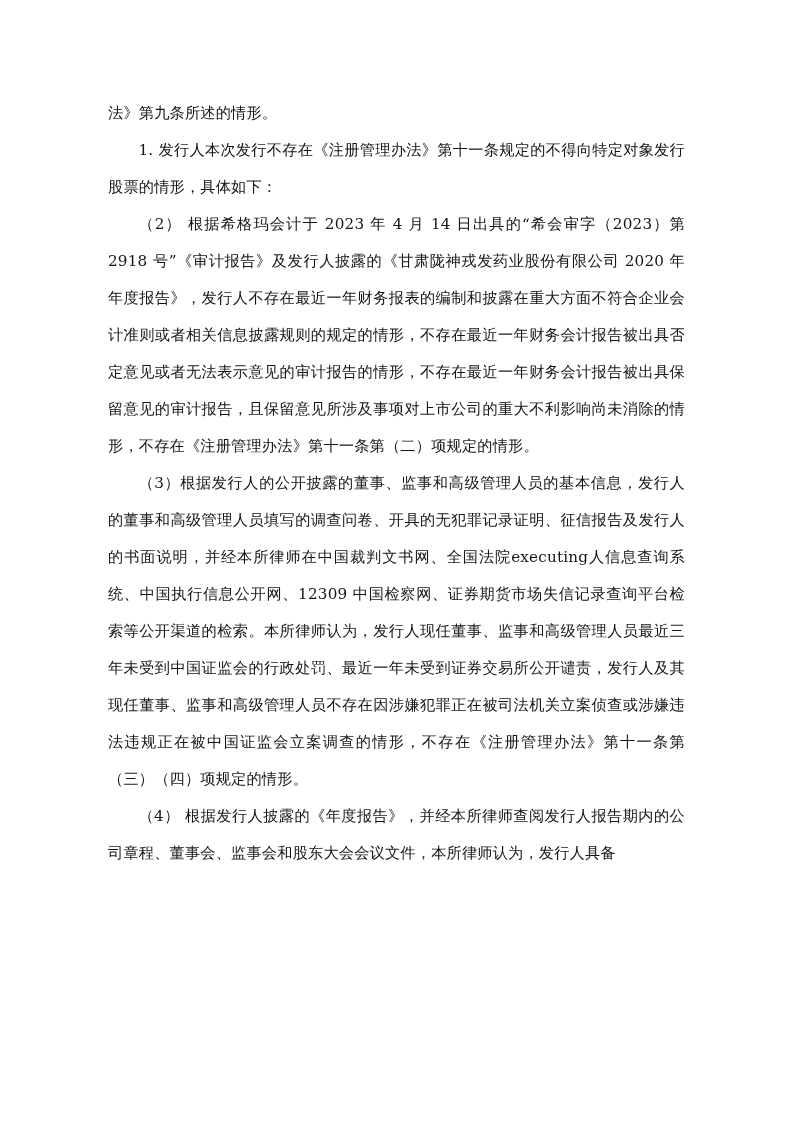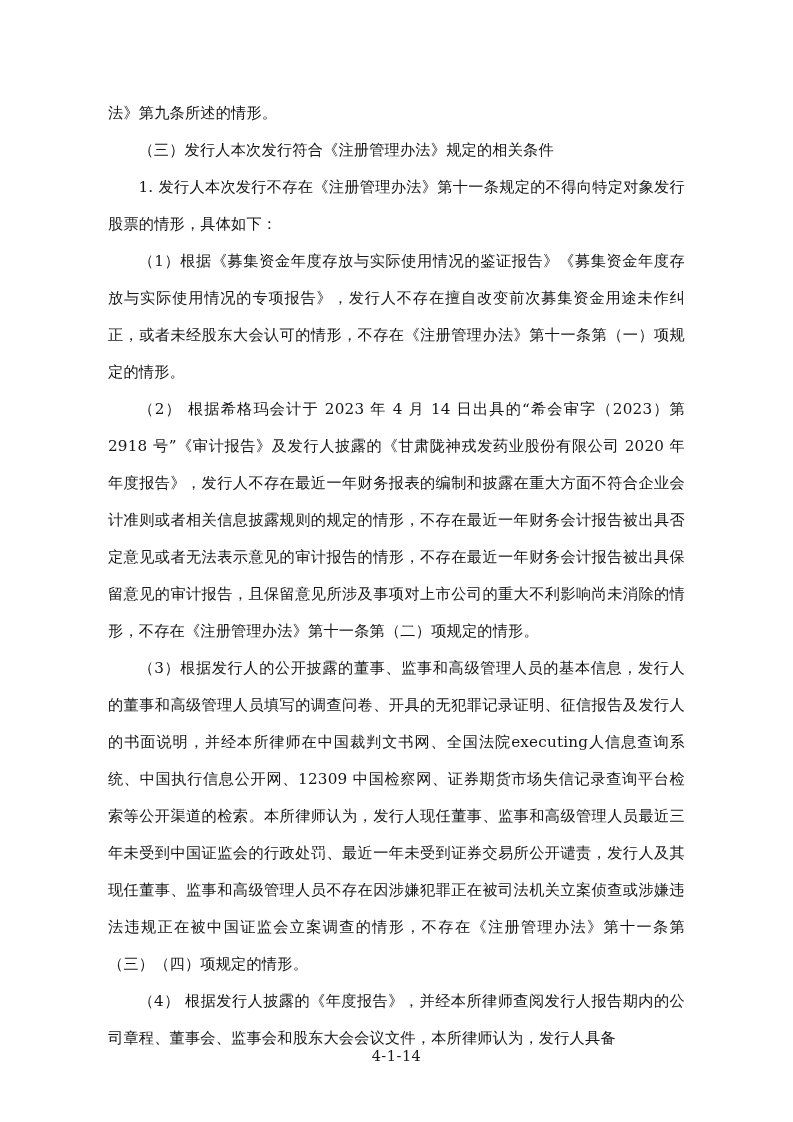--- a/index.html
+++ b/index.html
@@ -52,21 +52,18 @@
     color: #1a1a1a;
     letter-spacing: 0.5px;
   }
 </style>
 </head>
 <body>
 
 <div class="page">
   <div class="doc-body">
     <p class="para cont">法》第九条所述的情形。</p>
-    <p class="para indent">（三）发行人本次发行符合《注册管理办法》规定的相关条件</p>
     <p class="para indent">1. 发行人本次发行不存在《注册管理办法》第十一条规定的不得向特定对象发行股票的情形，具体如下：</p>
-    <p class="para indent">（1）根据《募集资金年度存放与实际使用情况的鉴证报告》《募集资金年度存放与实际使用情况的专项报告》，发行人不存在擅自改变前次募集资金用途未作纠正，或者未经股东大会认可的情形，不存在《注册管理办法》第十一条第（一）项规定的情形。</p>
     <p class="para indent">（2） 根据希格玛会计于 2023 年 4 月 14 日出具的“希会审字（2023）第 2918 号”《审计报告》及发行人披露的《甘肃陇神戎发药业股份有限公司 2020 年年度报告》，发行人不存在最近一年财务报表的编制和披露在重大方面不符合企业会计准则或者相关信息披露规则的规定的情形，不存在最近一年财务会计报告被出具否定意见或者无法表示意见的审计报告的情形，不存在最近一年财务会计报告被出具保留意见的审计报告，且保留意见所涉及事项对上市公司的重大不利影响尚未消除的情形，不存在《注册管理办法》第十一条第（二）项规定的情形。</p>
     <p class="para indent">（3）根据发行人的公开披露的董事、监事和高级管理人员的基本信息，发行人的董事和高级管理人员填写的调查问卷、开具的无犯罪记录证明、征信报告及发行人的书面说明，并经本所律师在中国裁判文书网、全国法院executing人信息查询系统、中国执行信息公开网、12309 中国检察网、证券期货市场失信记录查询平台检索等公开渠道的检索。本所律师认为，发行人现任董事、监事和高级管理人员最近三年未受到中国证监会的行政处罚、最近一年未受到证券交易所公开谴责，发行人及其现任董事、监事和高级管理人员不存在因涉嫌犯罪正在被司法机关立案侦查或涉嫌违法违规正在被中国证监会立案调查的情形，不存在《注册管理办法》第十一条第（三）（四）项规定的情形。</p>
     <p class="para indent">（4） 根据发行人披露的《年度报告》，并经本所律师查阅发行人报告期内的公司章程、董事会、监事会和股东大会会议文件，本所律师认为，发行人具备</p>
   </div>
-  <div class="page-number">4-1-14</div>
 </div>
 
 </body></html>

